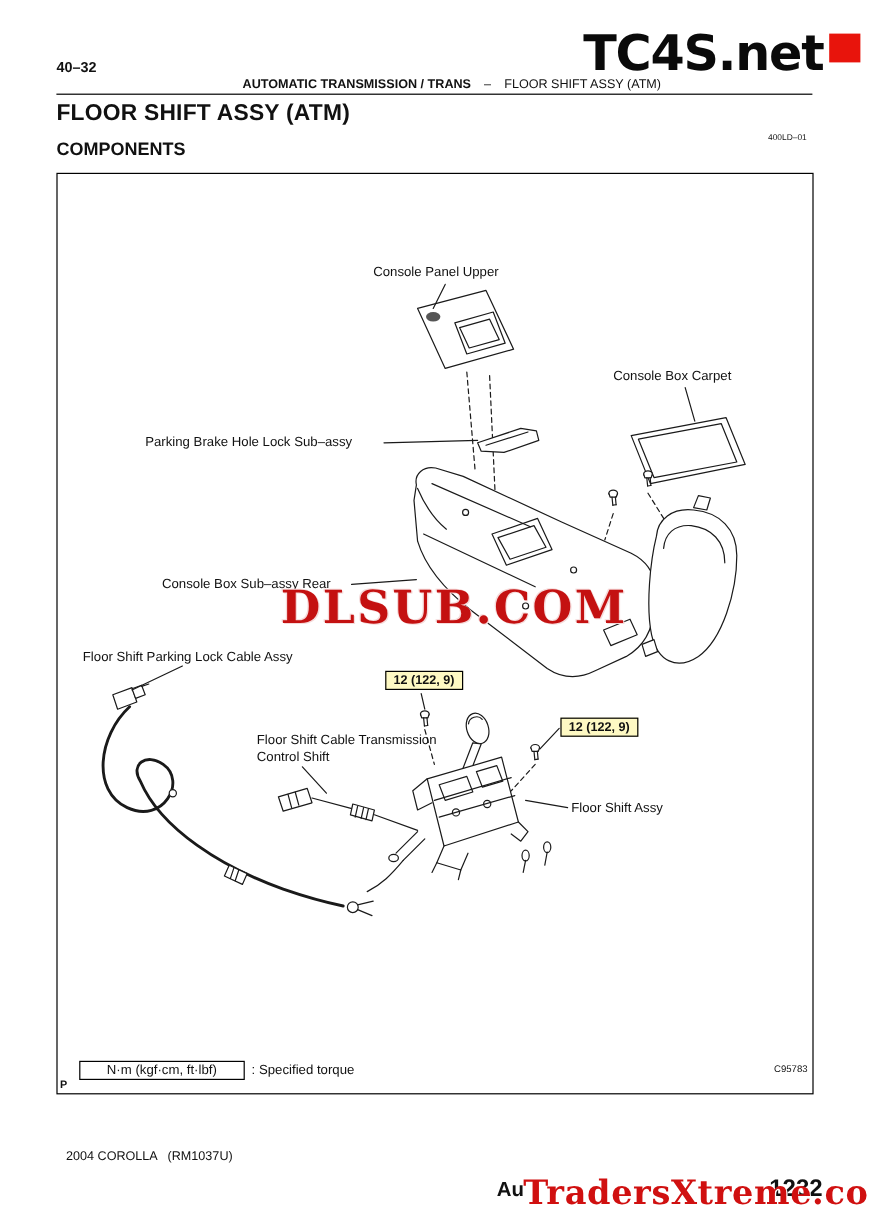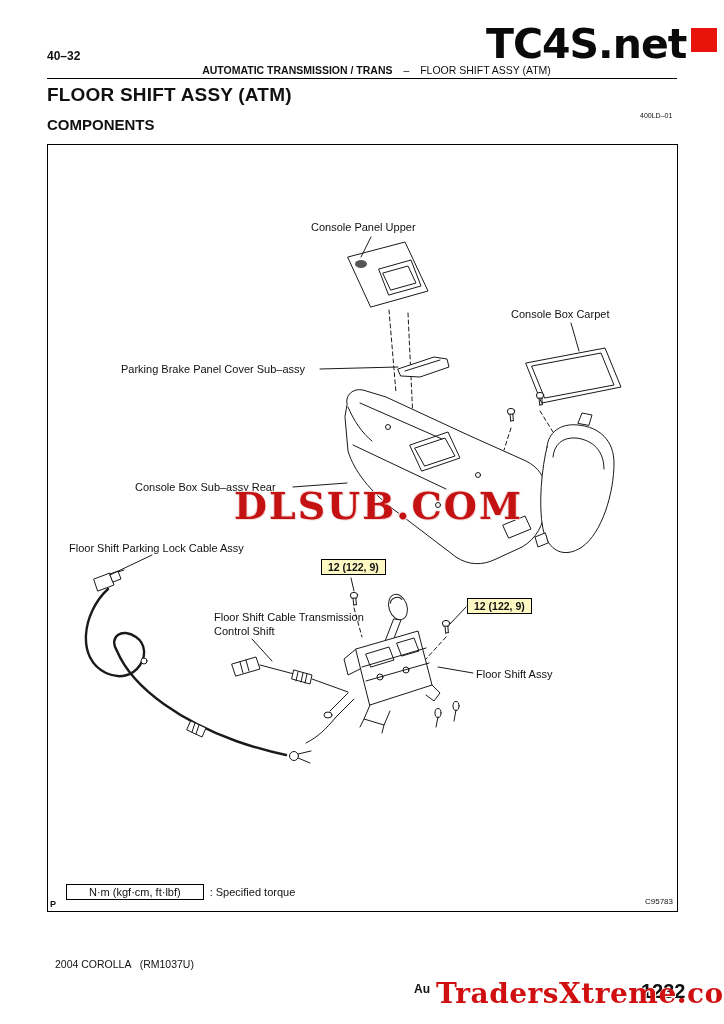--- a/index.html
+++ b/index.html
@@ -22,28 +22,28 @@
   .subtitle{position:absolute;top:116px;left:47px;font-size:15px;font-weight:bold;}
   
   .frame{position:absolute;left:47px;top:144px;width:629px;height:766px;border:1px solid #000;}
   .frame svg{position:absolute;left:0;top:0;}
   .dlabel{position:absolute;font-size:11px;line-height:1.3;white-space:nowrap;}
   .dlabel.wrap{white-space:normal;}
   .torque{position:absolute;border:1px solid #000;font-size:10.5px;font-weight:bold;
     padding:1px 6px;background:#fef9c3;white-space:nowrap;}
   .legend{position:absolute;left:18px;top:739px;font-size:11px;display:flex;align-items:center;}
   .legend .lbox{border:1px solid #000;padding:1px 22px;margin-right:6px;}
-  .figcode{position:absolute;right:4px;bottom:5px;font-size:8px;}
+  .figcode{position:absolute;right:4px;bottom:16px;font-size:8px;}
   .cornerP{position:absolute;left:2px;bottom:2px;font-size:9px;font-weight:bold;}
   .dlsub{position:absolute;left:186px;top:338px;font-family:"DejaVu Serif",serif;
     font-weight:bold;font-size:38px;letter-spacing:2px;color:#c41111;
     text-shadow:1px 1px 0 #f5dada, -1px -1px 0 #f5dada;}
   
   .model{position:absolute;top:958px;left:55px;font-size:10.5px;white-space:pre;}
-  .partial{position:absolute;top:982px;left:414px;font-size:12px;font-weight:bold;}
+  .partial{position:absolute;top:982px;left:414px;font-size:17px;font-weight:bold;}
   .bottompage{position:absolute;top:980px;left:641px;font-size:20px;font-weight:bold;}
   .traders{position:absolute;top:977px;left:436px;font-family:"DejaVu Serif",serif;
     font-weight:bold;font-size:28px;color:#d01010;letter-spacing:0.5px;
     text-shadow:1px 1px 0 #ffffff;}
 </style>
 </head>
 <body>
 
 <div class="page">
 
@@ -175,21 +175,21 @@
         <line x1="204" y1="494" x2="224" y2="516"></line>
         <line x1="425" y1="528" x2="390" y2="522"></line>
 
         <line x1="303" y1="433" x2="306" y2="446"></line>
         <line x1="418" y1="462" x2="402" y2="479"></line>
       </g>
     </svg>
 
     <div class="dlabel" style="left:263px;top:75px;">Console Panel Upper</div>
     <div class="dlabel" style="left:463px;top:162px;">Console Box Carpet</div>
-    <div class="dlabel" style="left:73px;top:217px;">Parking Brake Panel Cover Sub–assy</div>
+    <div class="dlabel" style="left:73px;top:217px;">Parking Brake Hole Lock Sub–assy</div>
     <div class="dlabel" style="left:87px;top:335px;">Console Box Sub–assy Rear</div>
     <div class="dlabel" style="left:21px;top:396px;">Floor Shift Parking Lock Cable Assy</div>
     <div class="dlabel wrap" style="left:126px;top:465px;width:180px;margin-left:40px;">Floor Shift Cable Transmission Control Shift</div>
     <div class="dlabel" style="left:428px;top:522px;">Floor Shift Assy</div>
 
     <div class="torque" style="left:273px;top:414px;">12 (122, 9)</div>
     <div class="torque" style="left:419px;top:453px;">12 (122, 9)</div>
 
     <div class="dlsub">DLSUB.COM</div>
 

